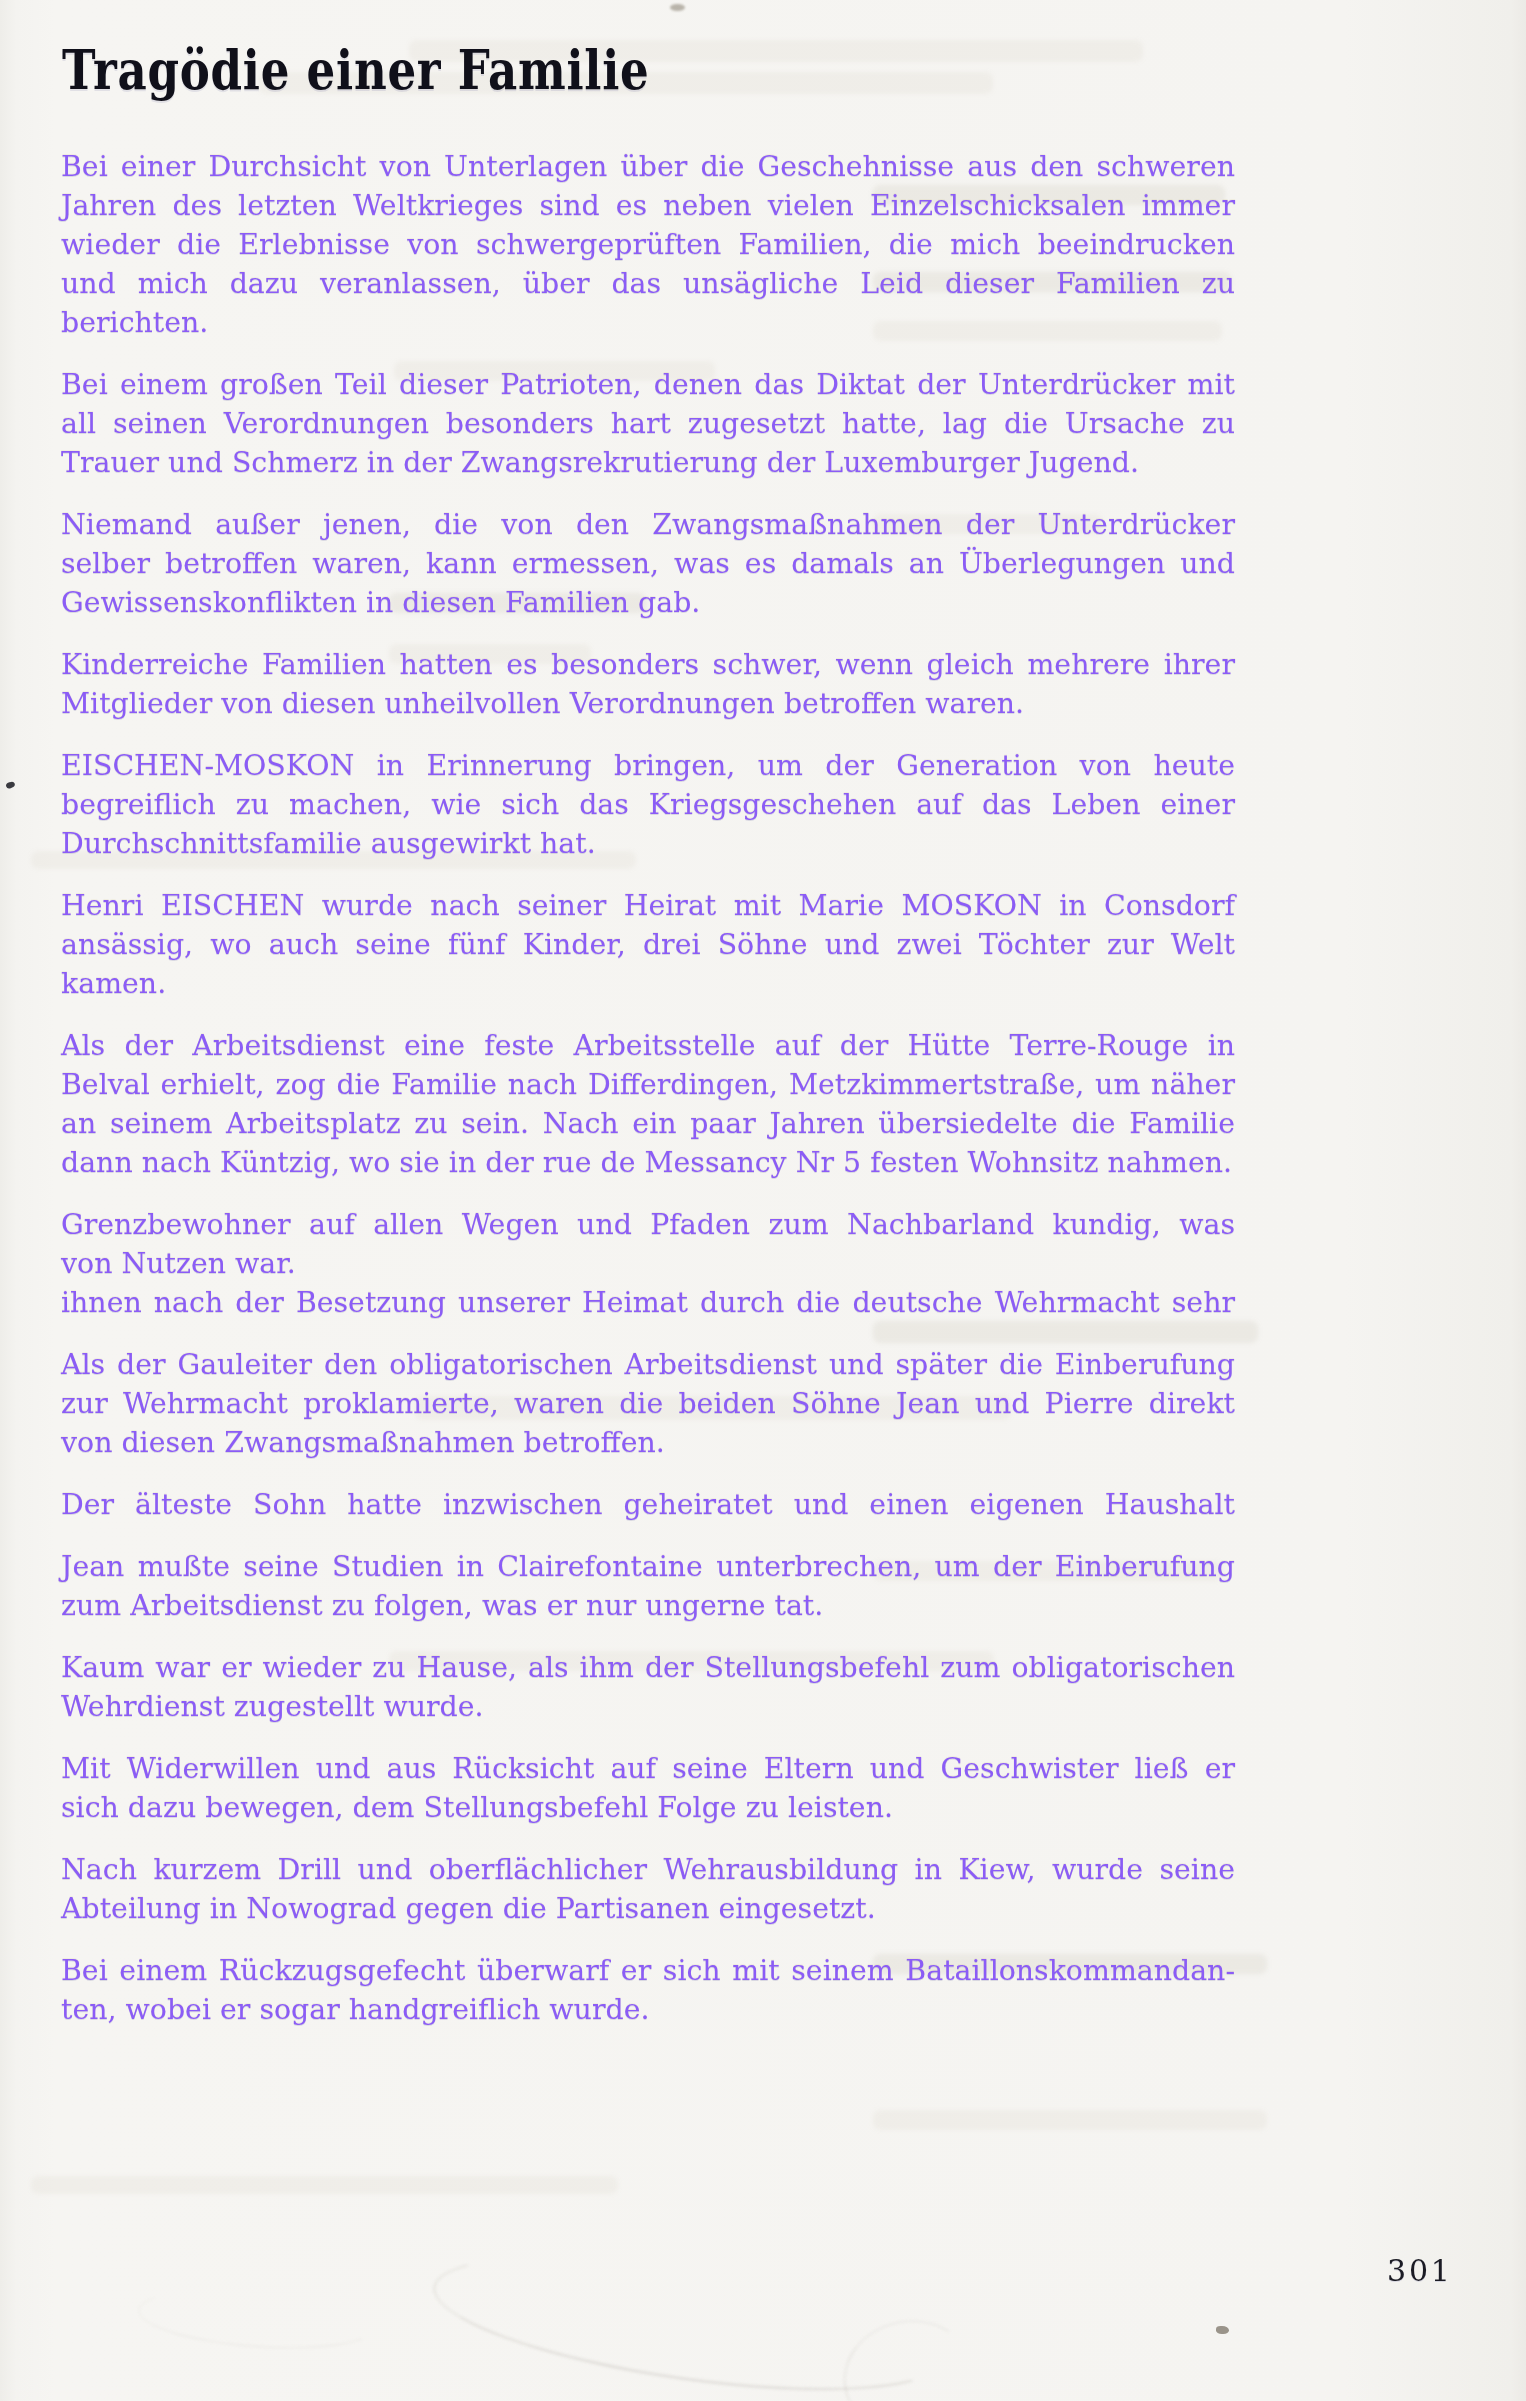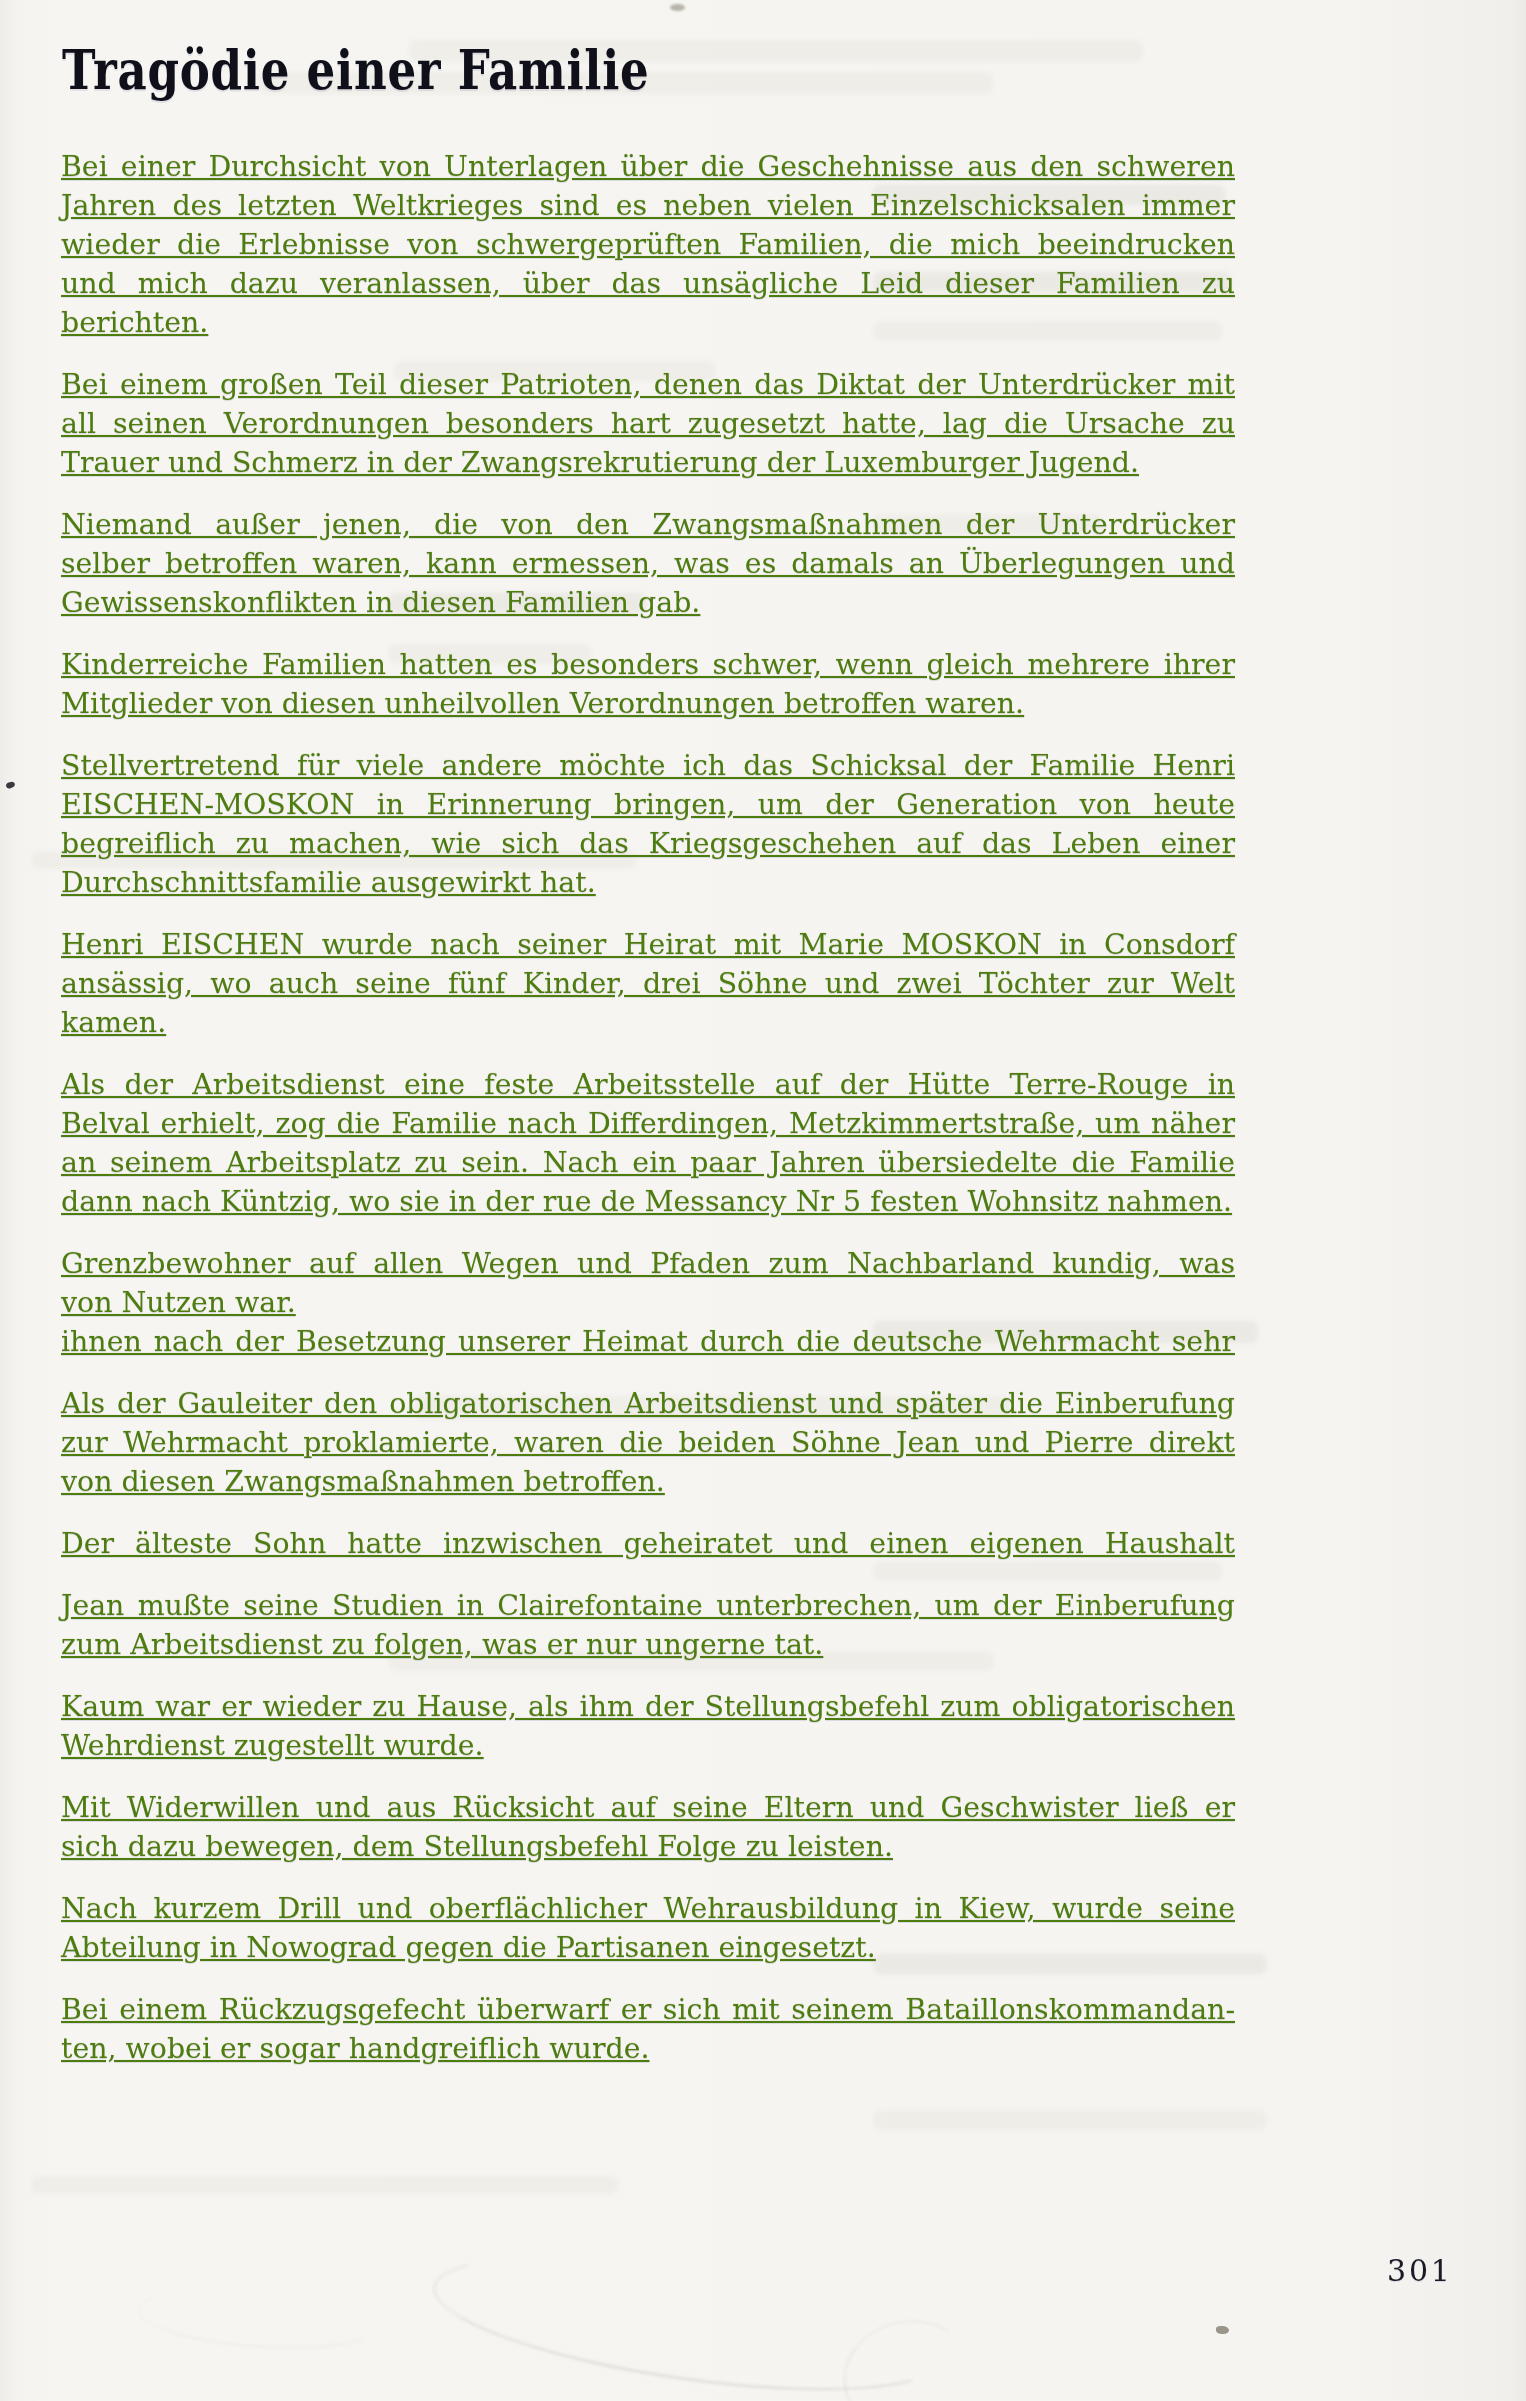--- a/index.html
+++ b/index.html
@@ -16,24 +16,23 @@
     font-size:55px;font-weight:bold;color:#10101a;
     letter-spacing:0.9px;white-space:nowrap;
     transform:scaleX(0.82);transform-origin:left center;
     text-shadow:0 1.8px 0 rgba(40,40,120,0.10);
   }
   .body{
     position:absolute;left:61px;top:147px;width:1174px;
   }
   .para{margin:0 0 23px 0;}
   .line{
-    font-size:28.4px;line-height:39px;color:#4d7c0f;
+    font-size:28.4px;line-height:39px;color:#8b5cf6;
     text-align:justify;text-align-last:justify;
     text-shadow:0 0.9px 0 rgba(45,45,130,0.14), 0 -0.9px 0 rgba(190,170,70,0.10);
-    text-decoration:underline;
   }
   .line.last{text-align-last:left;}
   .pagenum{
     position:absolute;left:1387px;top:2253px;
     font-size:30px;color:#1b1b24;letter-spacing:2.8px;
     text-shadow:0 0.9px 0 rgba(45,45,130,0.14);
   }
   
   .ghost{
     position:absolute;border-radius:7.3px;
@@ -120,21 +119,20 @@
       <div class="para">
         <div class="line">Niemand außer jenen, die von den Zwangsmaßnahmen der Unterdrücker</div>
         <div class="line">selber betroffen waren, kann ermessen, was es damals an Überlegungen und</div>
         <div class="line last">Gewissenskonflikten in diesen Familien gab.</div>
       </div>
       <div class="para">
         <div class="line">Kinderreiche Familien hatten es besonders schwer, wenn gleich mehrere ihrer</div>
         <div class="line last">Mitglieder von diesen unheilvollen Verordnungen betroffen waren.</div>
       </div>
       <div class="para">
-        <div class="line">Stellvertretend für viele andere möchte ich das Schicksal der Familie Henri</div>
         <div class="line">EISCHEN-MOSKON in Erinnerung bringen, um der Generation von heute</div>
         <div class="line">begreiflich zu machen, wie sich das Kriegsgeschehen auf das Leben einer</div>
         <div class="line last">Durchschnittsfamilie ausgewirkt hat.</div>
       </div>
       <div class="para">
         <div class="line">Henri EISCHEN wurde nach seiner Heirat mit Marie MOSKON in Consdorf</div>
         <div class="line">ansässig, wo auch seine fünf Kinder, drei Söhne und zwei Töchter zur Welt</div>
         <div class="line last">kamen.</div>
       </div>
       <div class="para">

